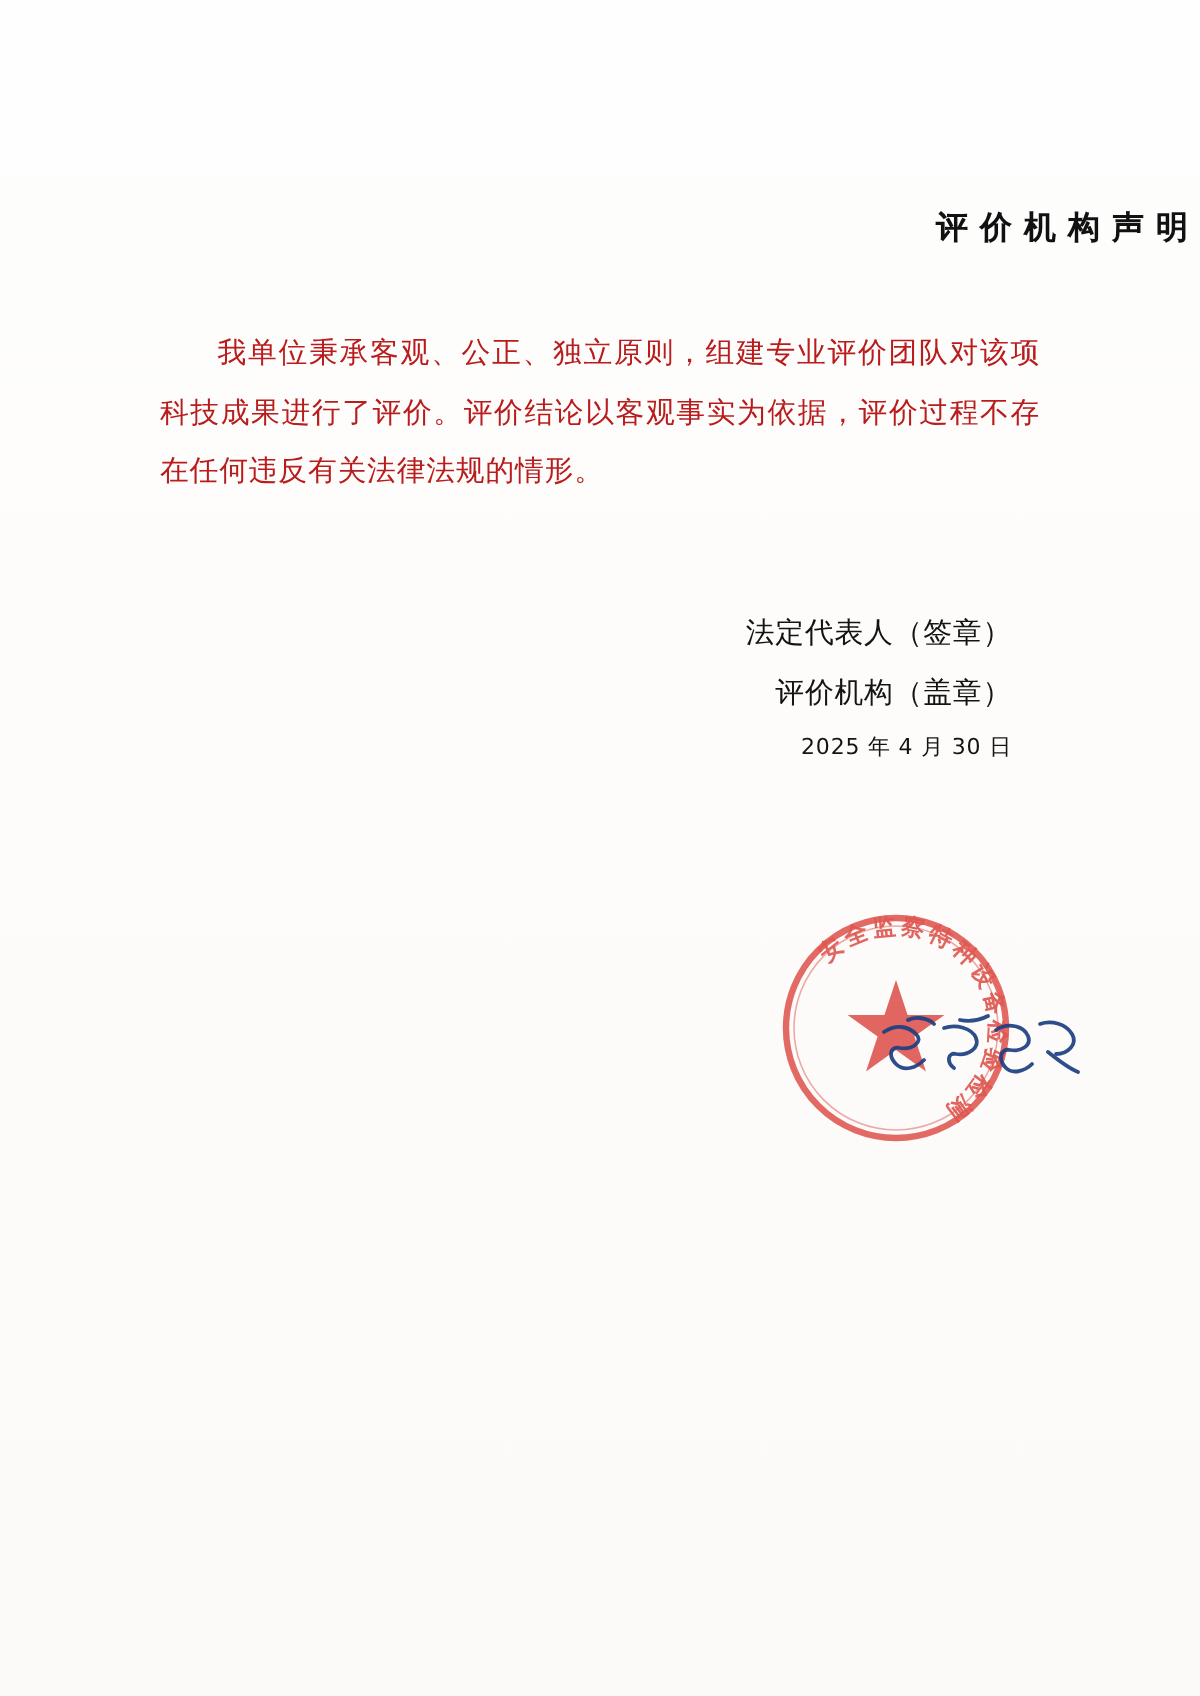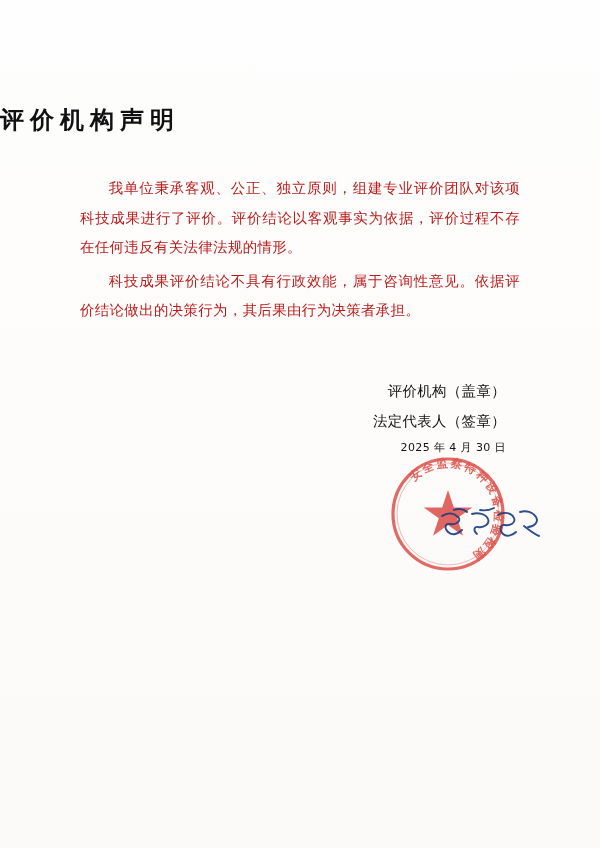--- a/index.html
+++ b/index.html
@@ -27,22 +27,22 @@
     background: linear-gradient(180deg, #fefefe 0%, #fdfcfa 40%, #fbfaf8 100%);
     pointer-events: none;
   }
   .content {
     position: absolute;
     left: 0;
     top: 0;
     width: 600px;
   }
   .doc-title {
-    text-align: left;
-    font-size: 24px;
+    text-align: right;
+    font-size: 16px;
     font-weight: bold;
     letter-spacing: 6px;
     color: #111;
     margin-top: 104px;
     font-family: "DejaVu Sans", "Liberation Sans", sans-serif;
   }
   .body-block {
     margin: 0 auto;
     width: 440px;
     padding-top: 38px;
@@ -114,26 +114,25 @@
 
 <div class="page">
   <div class="paper-tint"></div>
 
   <div class="content">
 
     <div class="doc-title">评价机构声明</div>
 
     <div class="body-block">
       <p class="para">我单位秉承客观、公正、独立原则，组建专业评价团队对该项科技成果进行了评价。评价结论以客观事实为依据，评价过程不存在任何违反有关法律法规的情形。</p>
-      <p class="para">科技成果评价结论不具有行政效能，属于咨询性意见。依据评价结论做出的决策行为，其后果由行为决策者承担。</p>
     </div>
 
     <div class="signature-block">
+      <div class="sig-line">法定代表人（签章）</div>
       <div class="sig-line">评价机构（盖章）</div>
-      <div class="sig-line">法定代表人（签章）</div>
       <div class="sig-date">2025 年 4 月 30 日</div>
     </div>
 
   </div>
 
   <div class="seal">
     <svg width="124" height="124" viewBox="0 0 124 124" xmlns="http://www.w3.org/2000/svg">
       <defs>
         <path id="sealArc" d="M 62,62 m -47,0 a 47,47 0 1,1 94,0 a 47,47 0 1,1 -94,0"></path>
       </defs>

